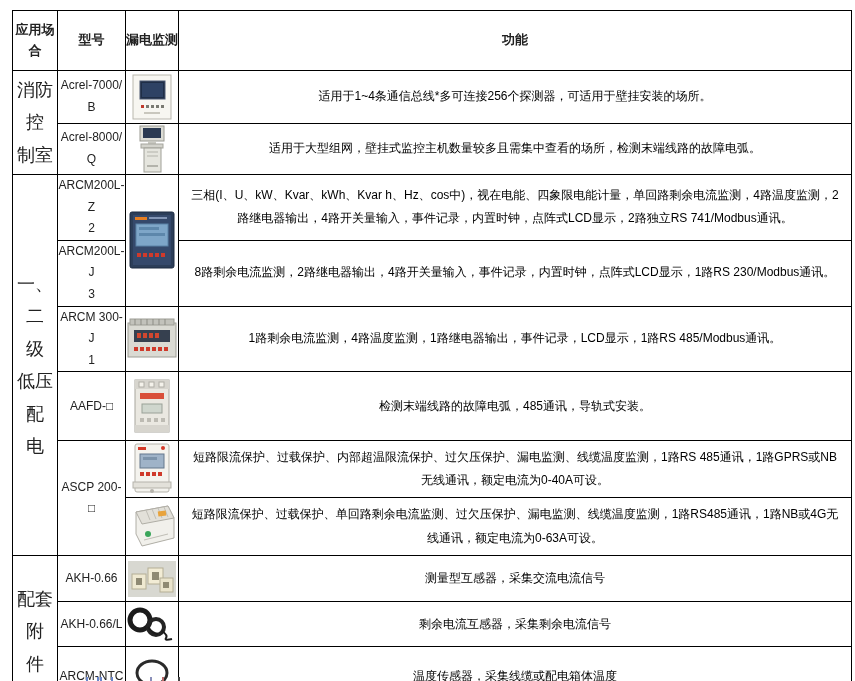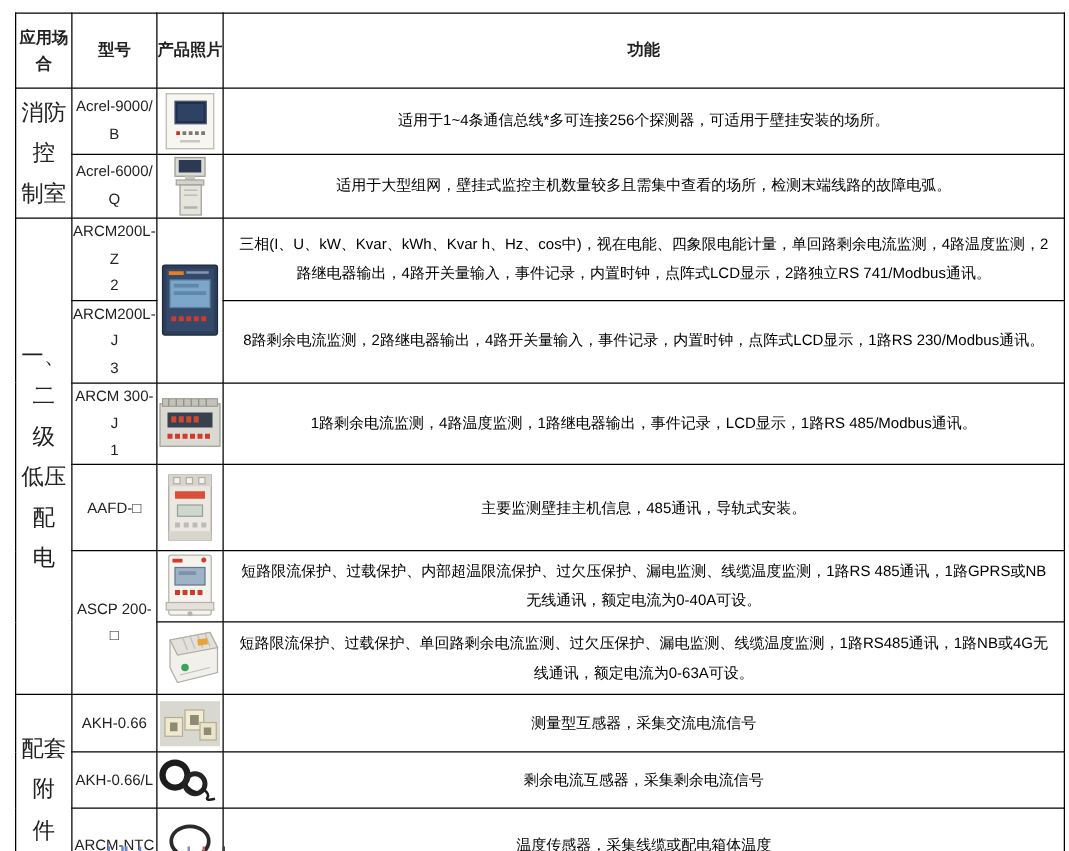--- a/index.html
+++ b/index.html
@@ -38,46 +38,46 @@
       <col style="width:68px">
       <col style="width:53px">
       <col style="width:673px">
   </colgroup>
 
   <tbody>
       <tr>
     <th class="hdr" style="height:59px">应用场
 合</th>
     <th class="hdr">型号</th>
-    <th class="hdr">产品照片</th>
+    <th class="hdr">漏电监测</th>
     <th class="hdr">功能</th>
   </tr>
 
   <tr>
     <td class="app" rowspan="2">消防控
 制室</td>
-    <td class="model" style="height:52px">Acrel-9000/B</td>
+    <td class="model" style="height:52px">Acrel-7000/B</td>
     <td class="photo">
       <svg width="40" height="46" viewBox="0 0 40 46">
         <rect x="1" y="1" width="38" height="44" fill="#f7f6f1" stroke="#b9b7ae"></rect>
         <rect x="8" y="7" width="25" height="18" fill="#1f2e47" stroke="#4a5670"></rect>
         <rect x="10" y="9" width="21" height="14" fill="#2e4264"></rect>
         <rect x="9" y="31" width="3" height="3" fill="#c0392b"></rect>
             <rect x="14" y="31" width="3" height="3" fill="#7a7a72"></rect>
         <rect x="19" y="31" width="3" height="3" fill="#7a7a72"></rect>
             <rect x="24" y="31" width="3" height="3" fill="#7a7a72"></rect>
         <rect x="29" y="31" width="3" height="3" fill="#7a7a72"></rect>
         <rect x="12" y="38" width="16" height="2" fill="#c9c7be"></rect>
       </svg>
     </td>
     <td class="func">适用于1~4条通信总线*多可连接256个探测器，可适用于壁挂安装的场所。</td>
   </tr>
 
   <tr>
-    <td class="model" style="height:50px">Acrel-6000/Q</td>
+    <td class="model" style="height:50px">Acrel-8000/Q</td>
     <td class="photo">
       <svg width="34" height="48" viewBox="0 0 34 48">
         <rect x="5" y="1" width="24" height="15" fill="#dcdcd5" stroke="#9a9a92"></rect>
         <rect x="8" y="3" width="18" height="10" fill="#2b3a52"></rect>
         <rect x="13" y="16" width="8" height="3" fill="#c8c8c1"></rect>
         <rect x="6" y="19" width="22" height="4" fill="#d3d3cc" stroke="#a5a59d"></rect>
         <rect x="9" y="23" width="17" height="24" fill="#e5e5de" stroke="#a0a098"></rect>
         <line x1="12" y1="27" x2="23" y2="27" stroke="#b3b3ab"></line>
         <line x1="12" y1="31" x2="23" y2="31" stroke="#b3b3ab"></line>
         <rect x="12" y="40" width="11" height="2" fill="#b3b3ab"></rect>
@@ -158,21 +158,21 @@
             <rect x="26" y="3" width="5" height="5" fill="#f4f2eb" stroke="#b0aea6"></rect>
         <rect x="7" y="14" width="24" height="6" fill="#d94f3a"></rect>
         <rect x="9" y="25" width="20" height="9" fill="#cfd6cd" stroke="#9aa198"></rect>
         <rect x="7" y="39" width="4" height="4" fill="#bdbbb3"></rect>
             <rect x="14" y="39" width="4" height="4" fill="#bdbbb3"></rect>
         <rect x="21" y="39" width="4" height="4" fill="#bdbbb3"></rect>
             <rect x="28" y="39" width="4" height="4" fill="#bdbbb3"></rect>
         <rect x="2" y="46" width="34" height="7" fill="#d7d5ce"></rect>
       </svg>
     </td>
-    <td class="func">主要监测壁挂主机信息，485通讯，导轨式安装。</td>
+    <td class="func">检测末端线路的故障电弧，485通讯，导轨式安装。</td>
   </tr>
 
   <tr>
     <td class="model" rowspan="2">ASCP 200-□</td>
     <td class="photo" style="height:56px">
       <svg width="42" height="54" viewBox="0 0 42 54">
         <rect x="4" y="2" width="34" height="48" rx="2" fill="#f4f3ee" stroke="#b5b3ab"></rect>
         <circle cx="32" cy="6" r="2" fill="#d43a2a"></circle>
         <rect x="7" y="5" width="8" height="3" fill="#d43a2a"></rect>
         <rect x="9" y="12" width="24" height="14" fill="#9fb3c8" stroke="#64788d"></rect>

